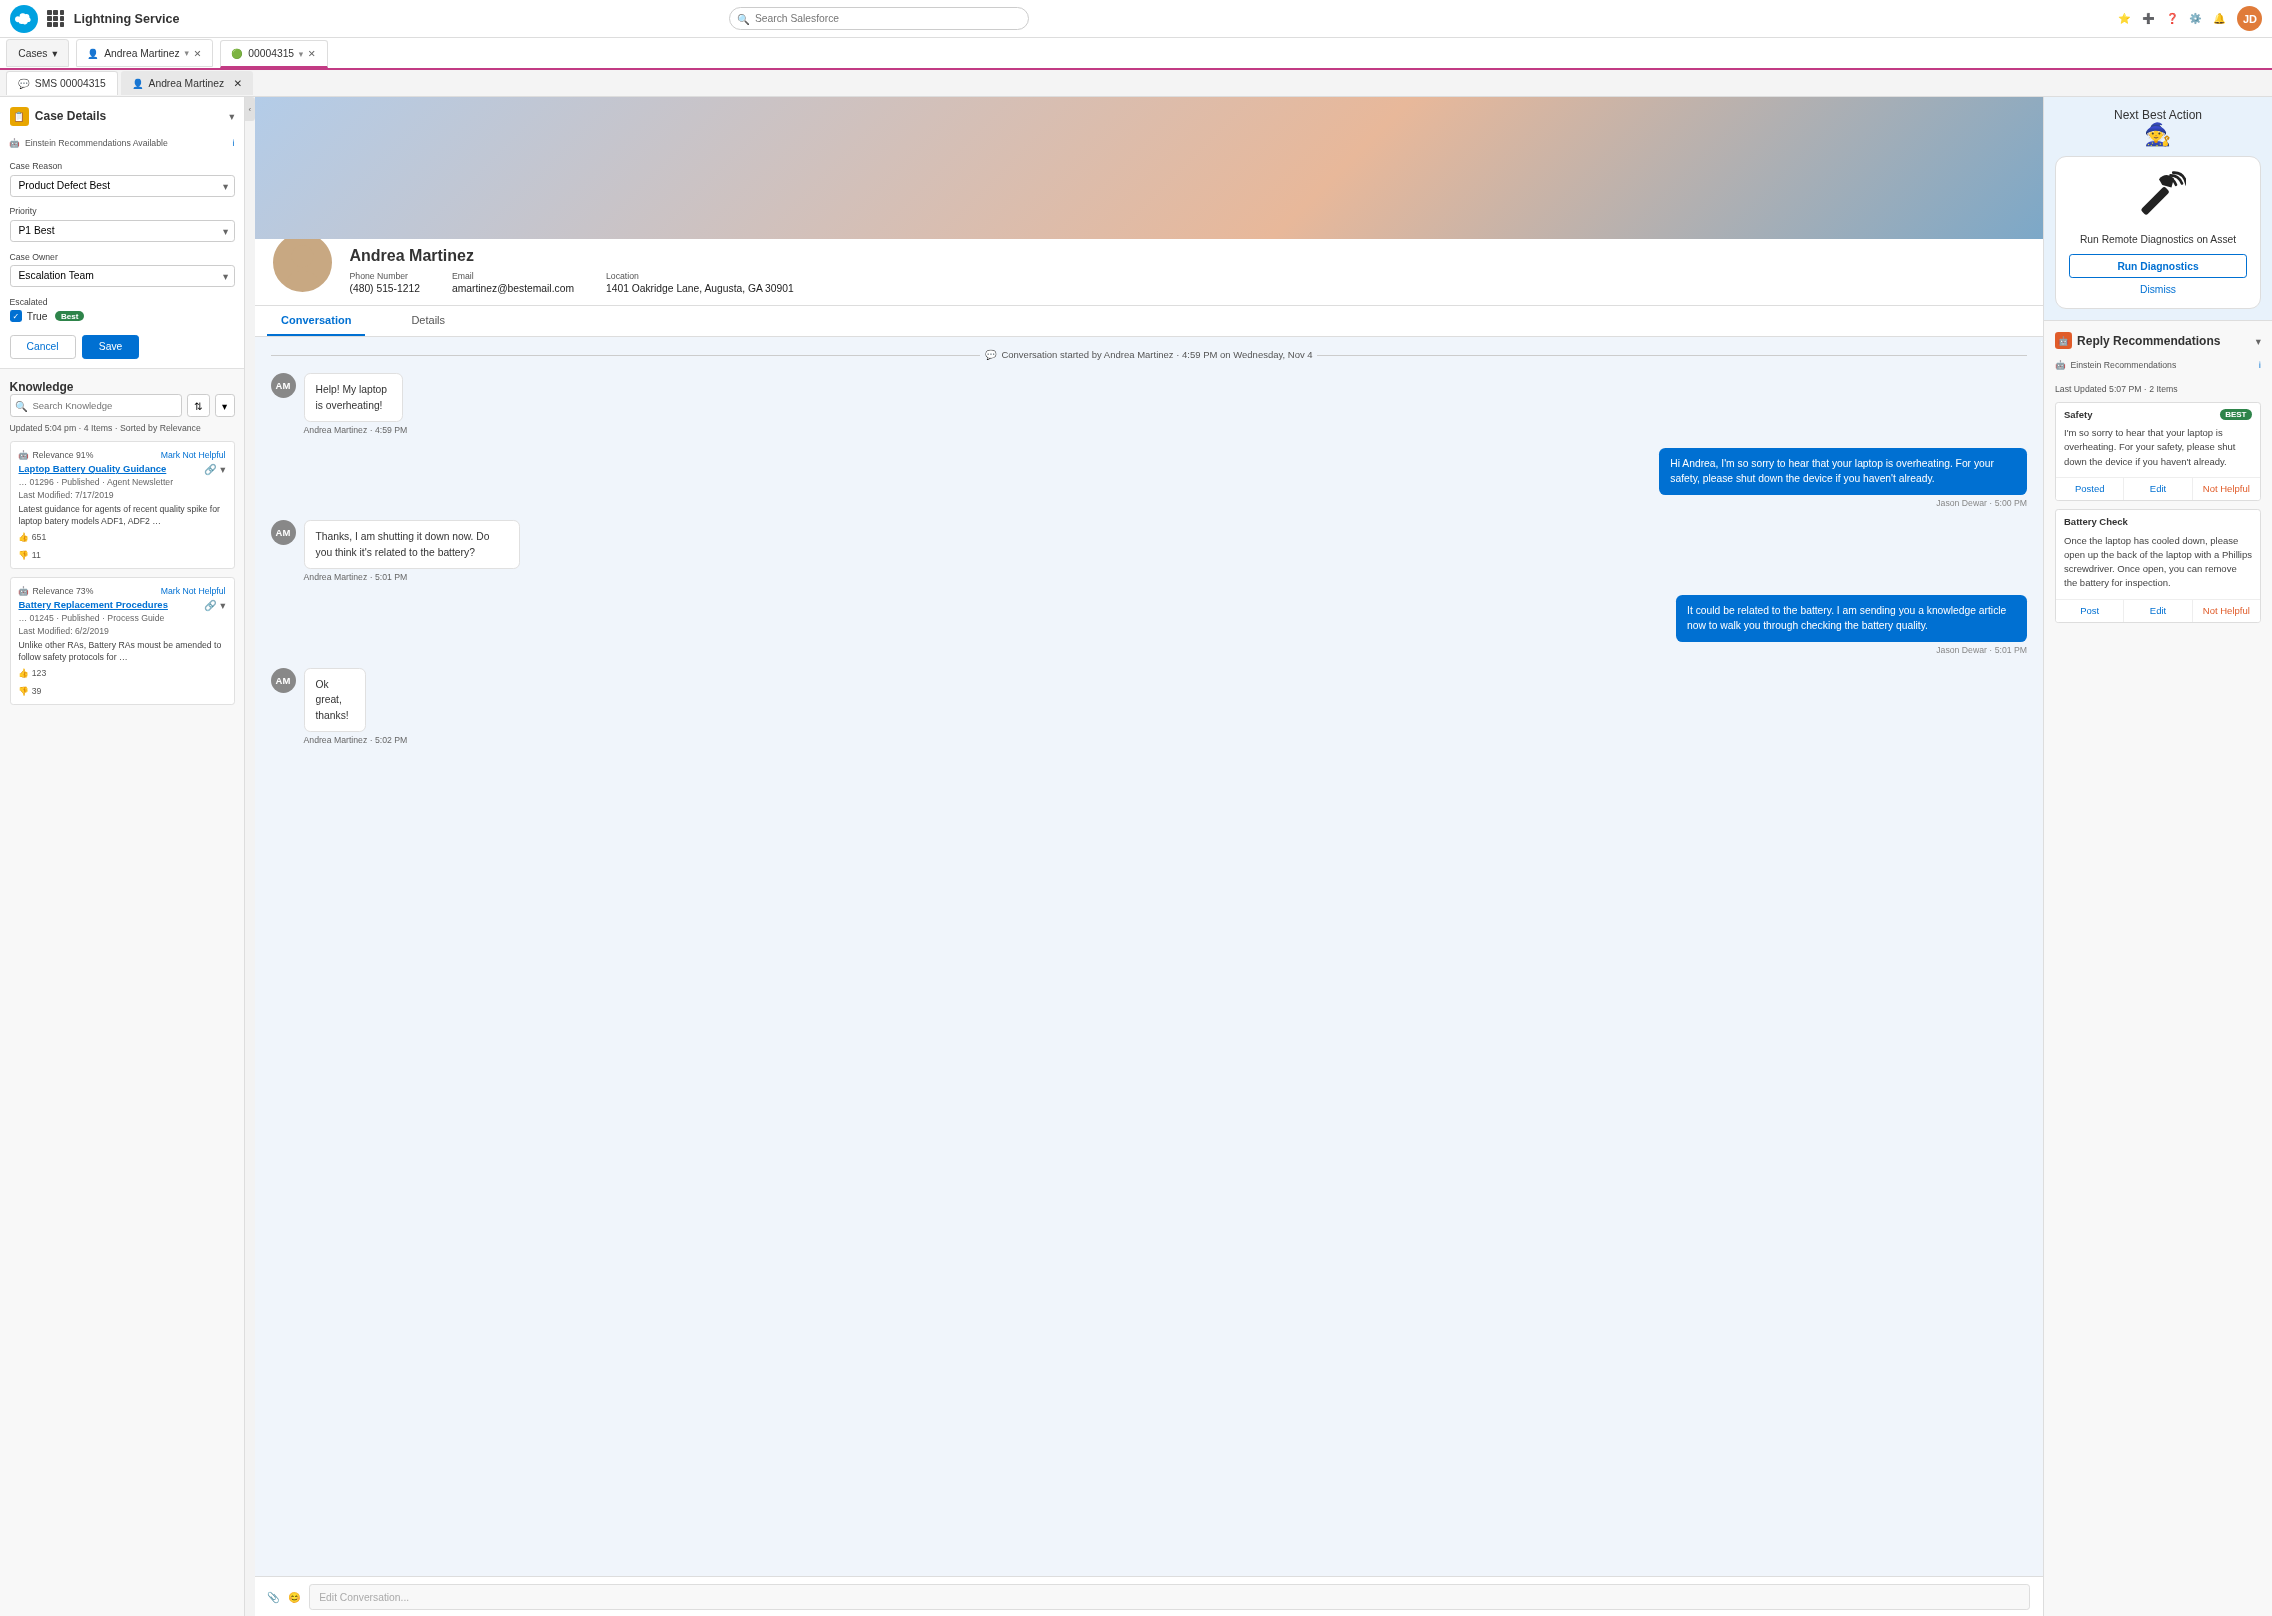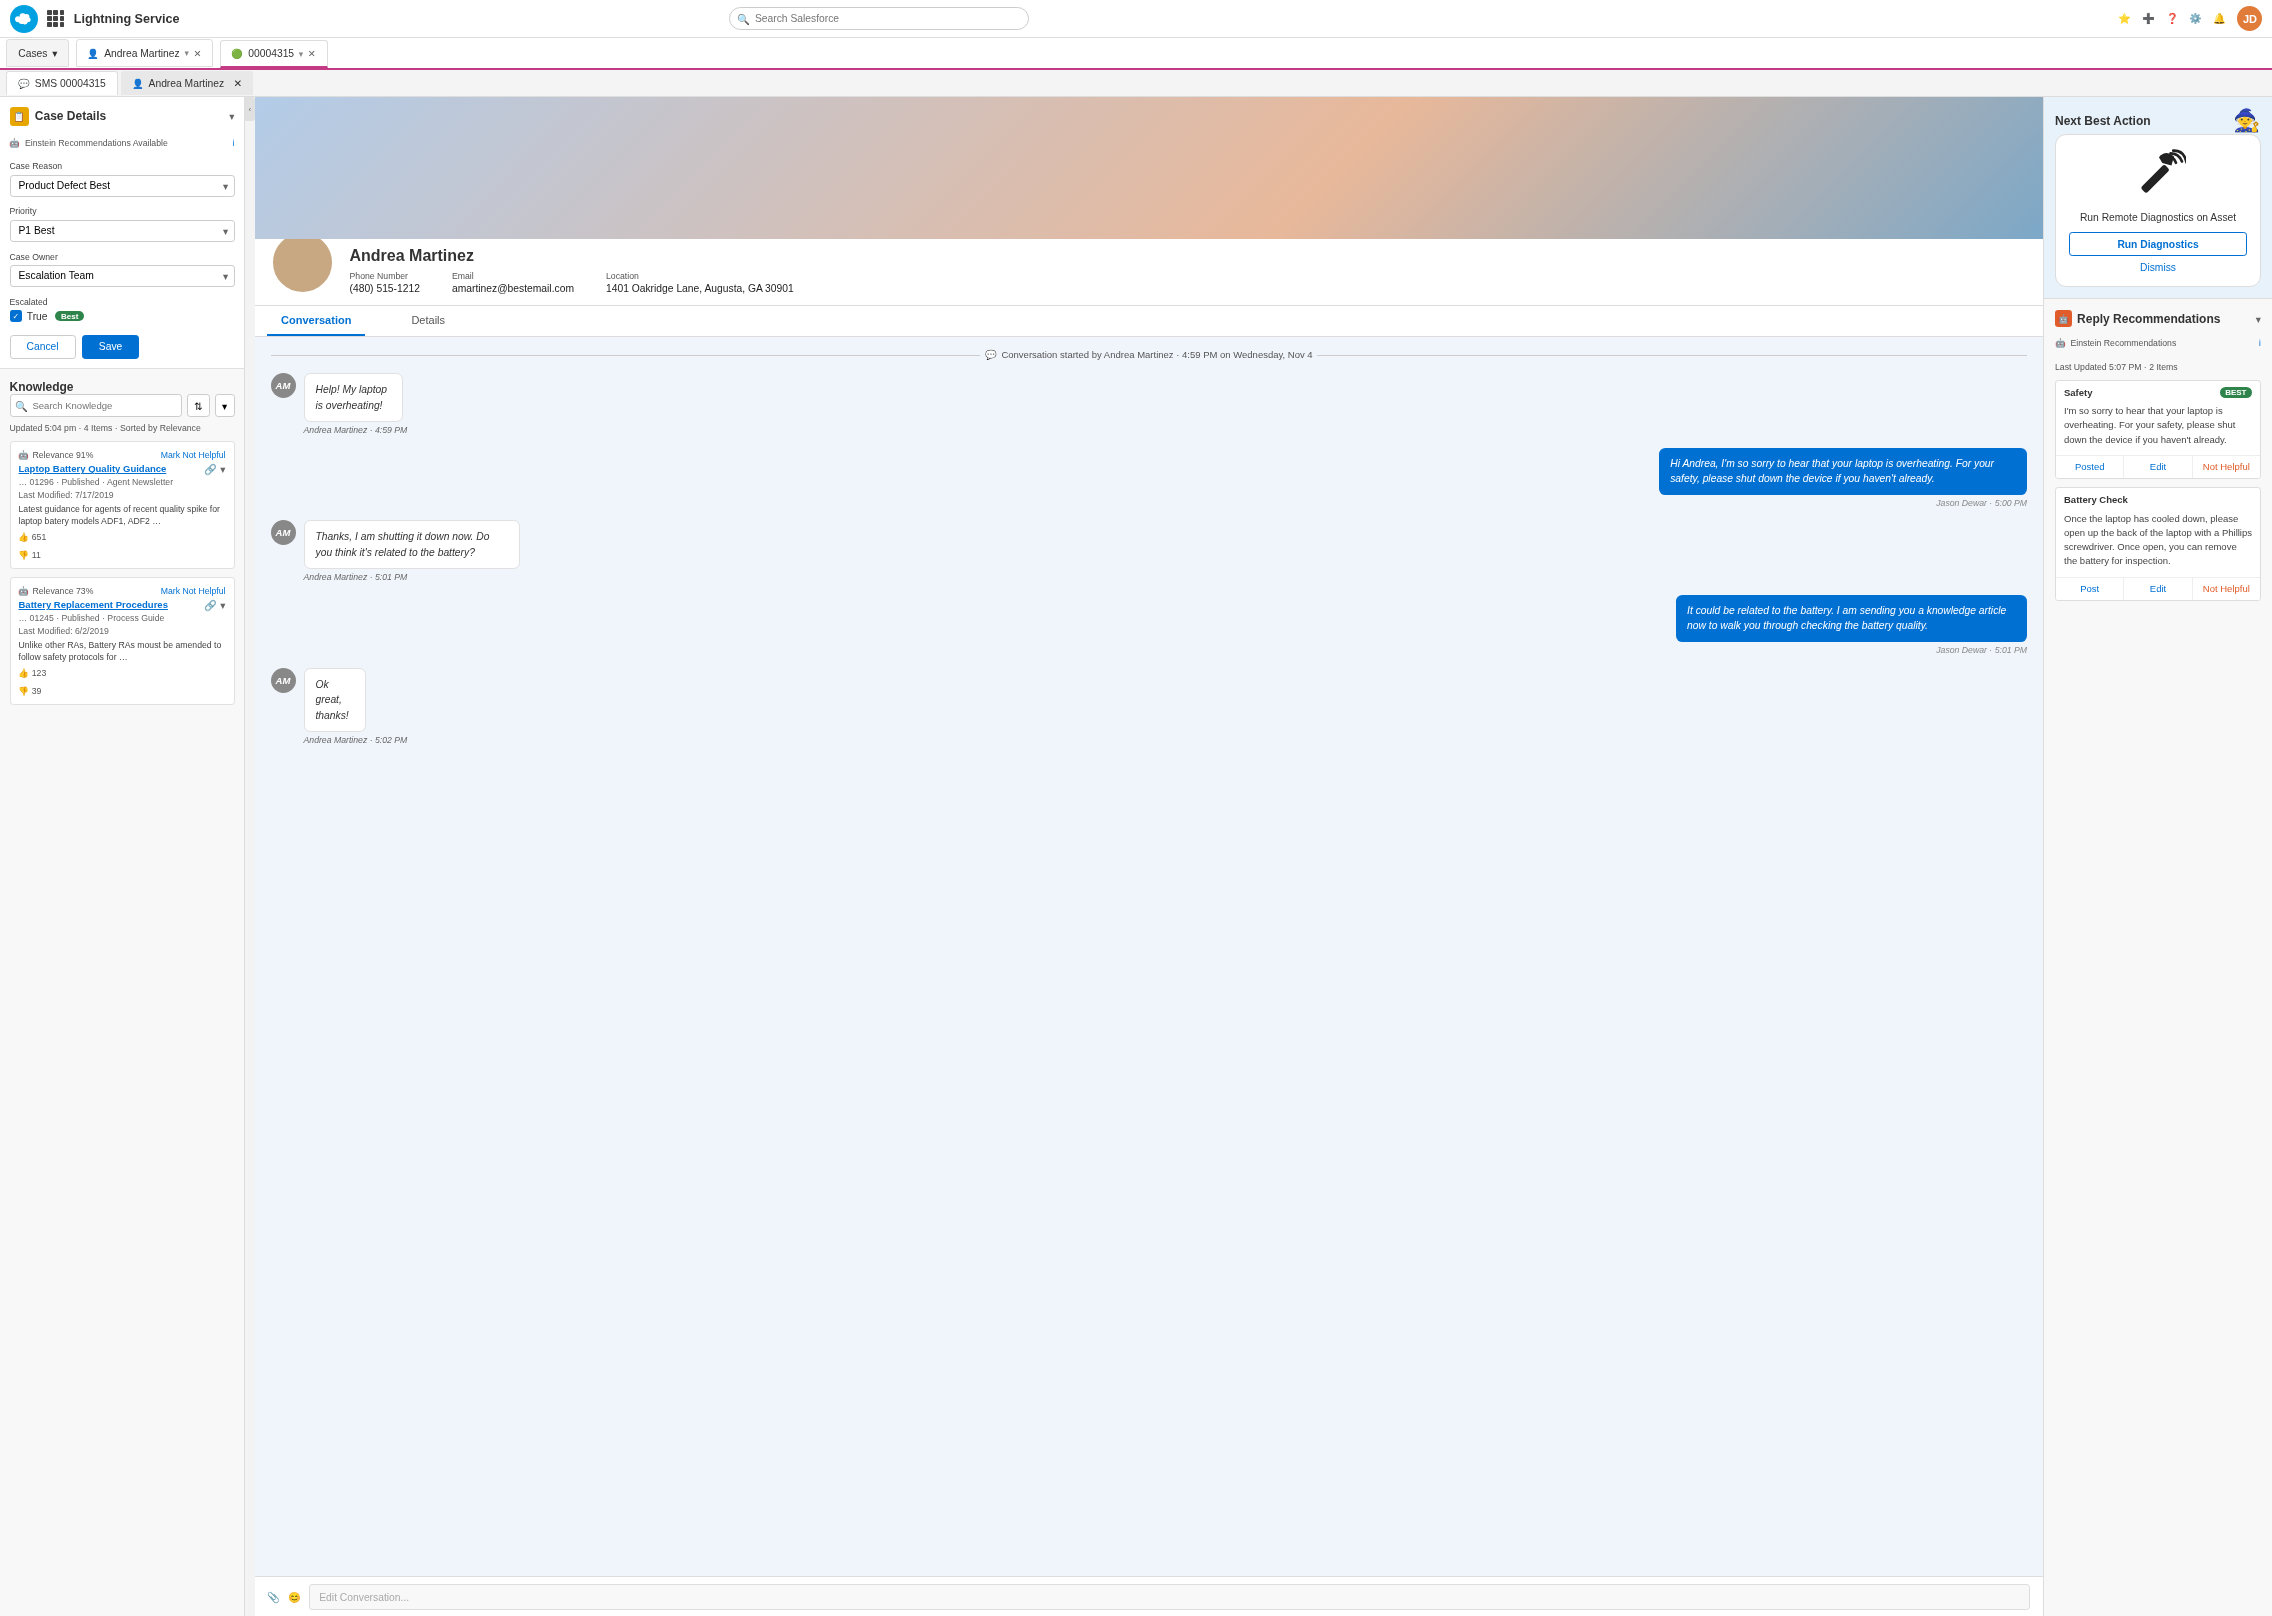--- a/index.html
+++ b/index.html
@@ -448,21 +448,20 @@
       content: '';
       flex: 1;
       height: 0.8px;
       background: #ccc;
     }
     .msg-row {
       display: flex;
       gap: 8px;
       margin-bottom: 12.6px;
       align-items: flex-start;
-      font-style: italic;
     }
     .msg-avatar {
       width: 25px;
       height: 25px;
       border-radius: 50%;
       background: #888;
       color: white;
       display: flex;
       align-items: center;
       justify-content: center;
@@ -522,24 +521,26 @@
       overflow-y: auto;
     }
     .nba-section {
       background: #e8f2fb;
       padding: 11px;
       border-bottom: 0.8px solid #ddd;
       position: relative;
     }
     .nba-title {
       font-size: 12px;
-      font-weight: 700;
+      font-weight: 400;
+      margin-bottom: 8px;
       display: flex;
       align-items: center;
       justify-content: space-between;
+      flex-direction: column;
     }
     .nba-card {
       background: #fff;
       border: 0.8px solid #ddd;
       border-radius: 11px;
       padding: 12.6px;
       display: flex;
       flex-direction: column;
       align-items: center;
       text-align: center;

